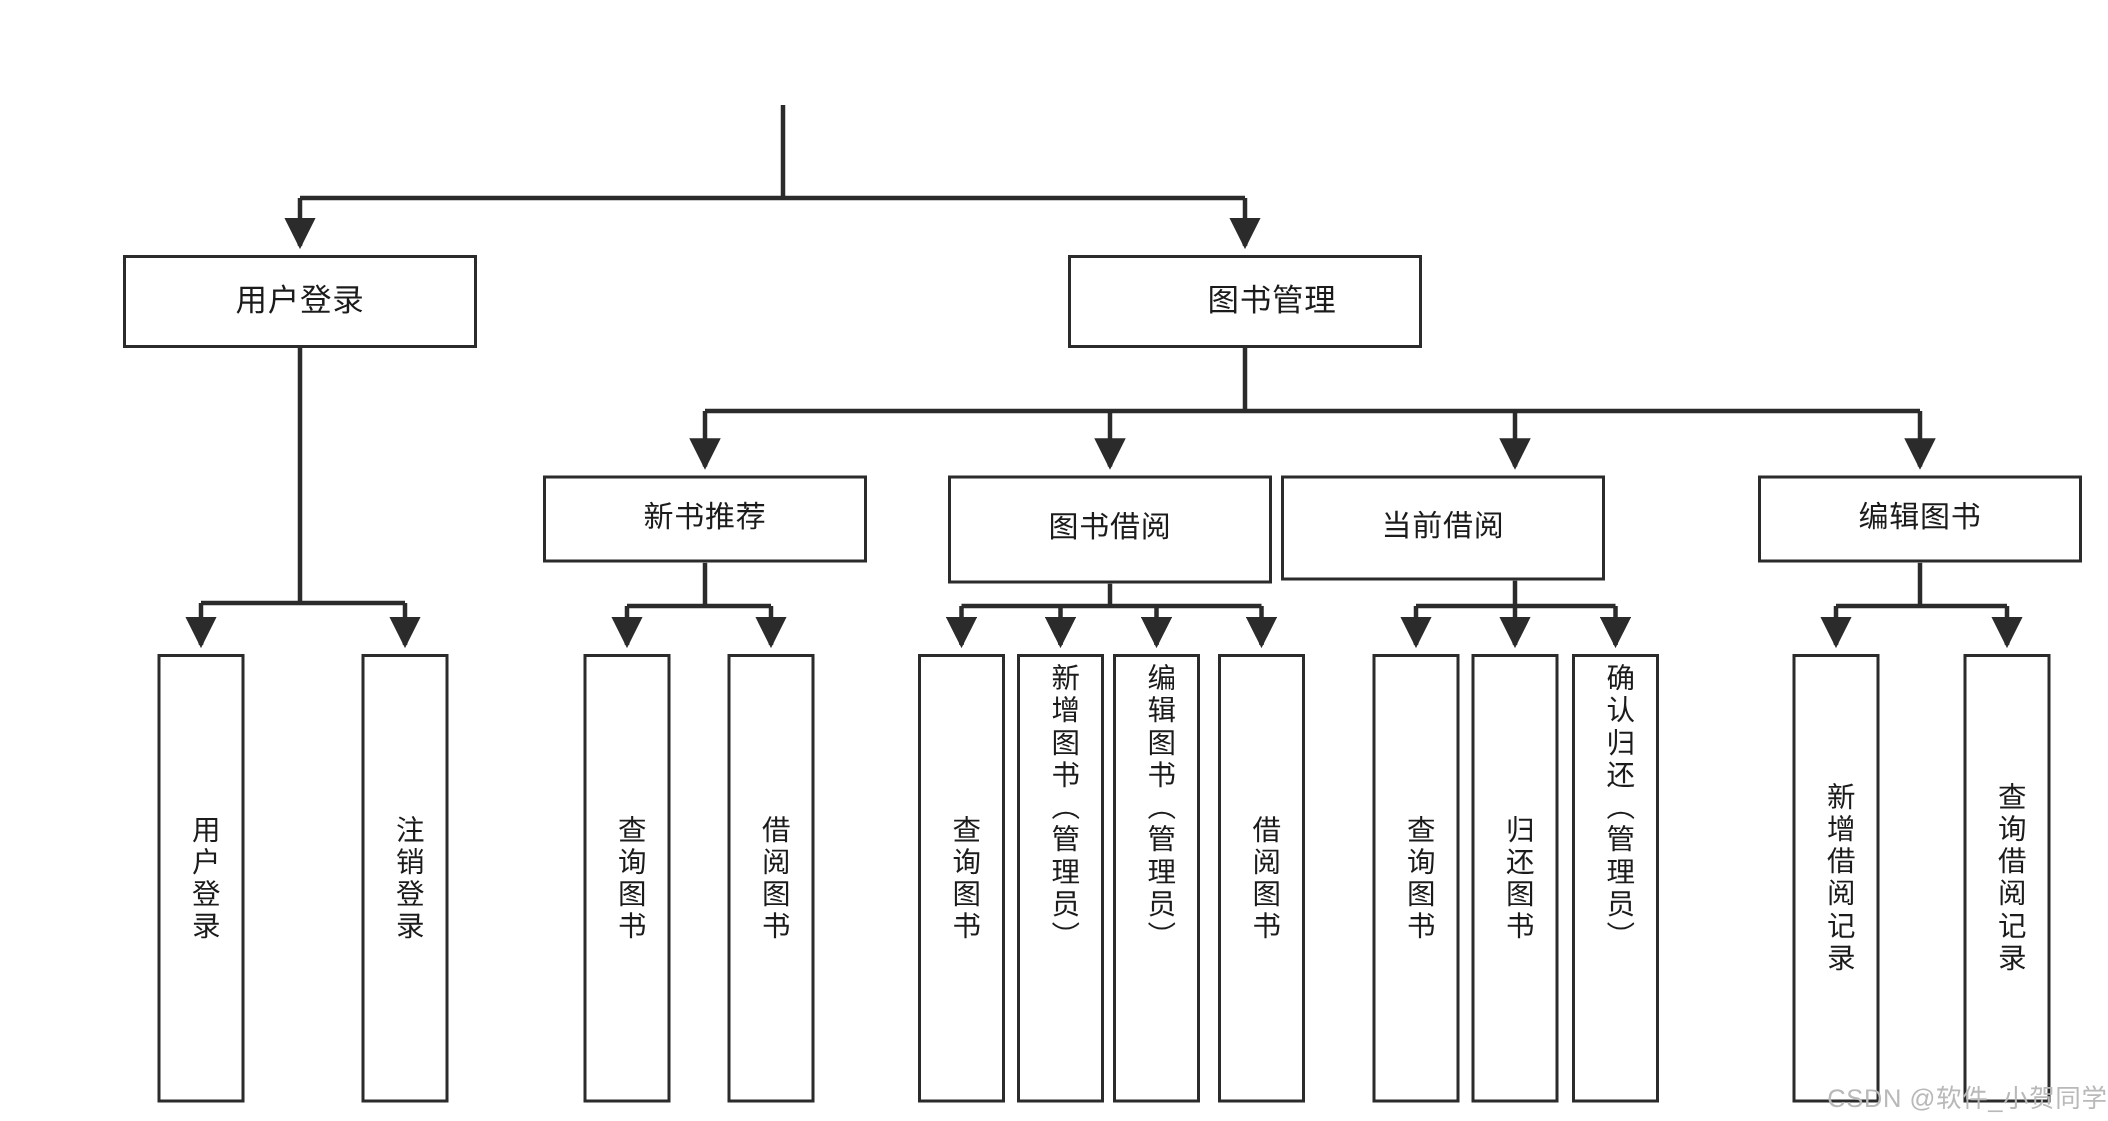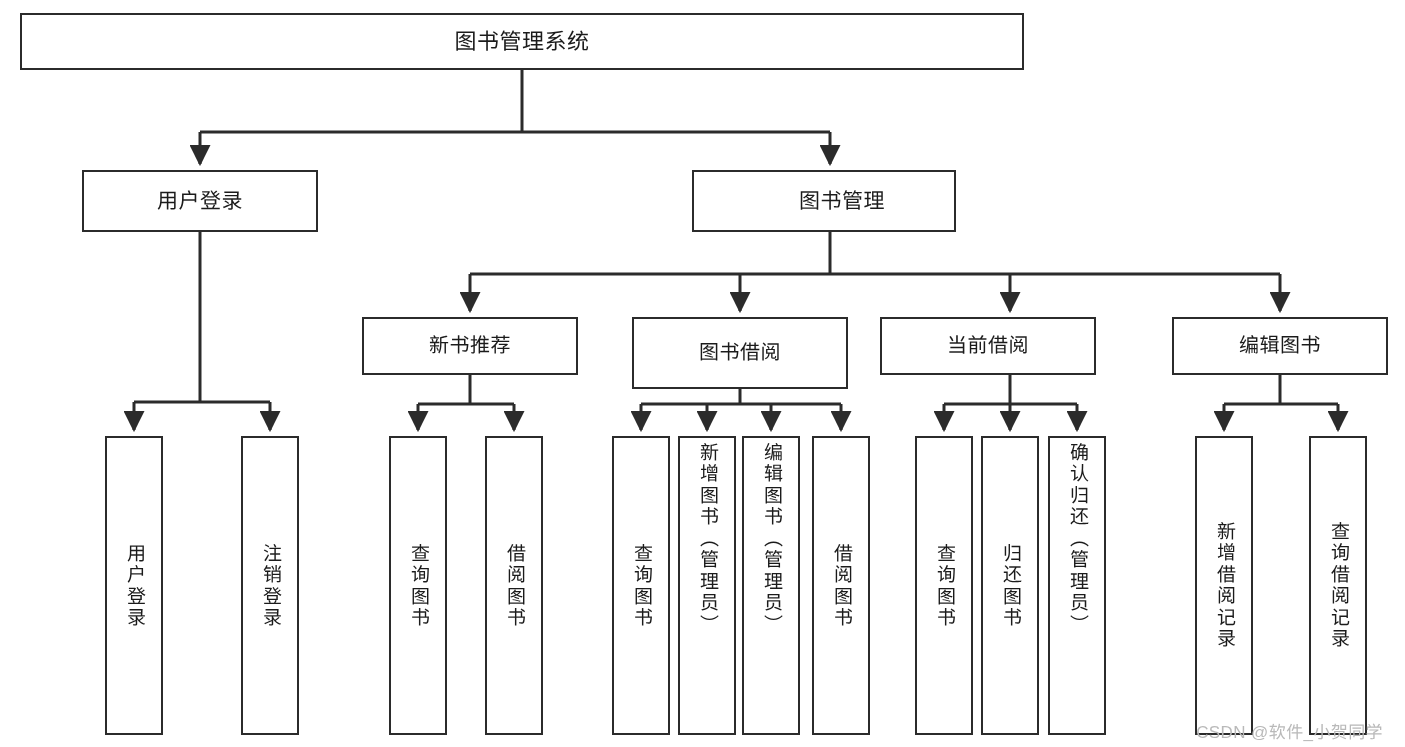--- a/index.html
+++ b/index.html
@@ -65,21 +65,21 @@
     writing-mode: vertical-rl;
     text-orientation: upright;
     font-size: 19px;
     line-height: 1.06;
     letter-spacing: 2.5px;
     white-space: nowrap;
   }
   
   #watermark {
     position: absolute;
-    right: 22px;
+    right: 0;
     bottom: 4px;
     font-size: 17px;
     color: #b9b9b9;
     letter-spacing: 0.4px;
     z-index: 3;
     white-space: nowrap;
   }
 </style>
 </head>
 <body>
@@ -131,41 +131,38 @@
       <path d="M 1010 404 L 1010 430" marker-end="url(#arrow)"></path>
       <path d="M 1077 404 L 1077 430" marker-end="url(#arrow)"></path>
 
       <path d="M 1280 375 L 1280 404"></path>
       <path d="M 1224 404 L 1338 404"></path>
       <path d="M 1224 404 L 1224 430" marker-end="url(#arrow)"></path>
       <path d="M 1338 404 L 1338 430" marker-end="url(#arrow)"></path>
     </g>
   </svg>
 
-  <div class="node tier-root" style="left:20px; top:13px; width:1004px; height:57px;">
-    <span class="label">图书管理系统</span>
-  </div>
 
   <div class="node tier-2" style="left:82px; top:170px; width:236px; height:62px;">
     <span class="label">用户登录</span>
   </div>
 
-  <div class="node tier-2" style="left:692px; top:170px; width:264px; height:62px;padding-left:36px;">
+  <div class="node tier-2" style="left:712px; top:170px; width:236px; height:62px;padding-left:36px;">
     <span class="label">图书管理</span>
   </div>
 
   <div class="node tier-3" style="left:362px; top:317px; width:216px; height:58px;">
     <span class="label">新书推荐</span>
   </div>
 
   <div class="node tier-3" style="left:632px; top:317px; width:216px; height:72px;">
     <span class="label">图书借阅</span>
   </div>
 
-  <div class="node tier-3" style="left:880px; top:317px; width:216px; height:58px;">
+  <div class="node tier-3" style="left:854px; top:317px; width:216px; height:70px;">
     <span class="label">当前借阅</span>
   </div>
 
   <div class="node tier-3" style="left:1172px; top:317px; width:216px; height:58px;">
     <span class="label">编辑图书</span>
   </div>
 
   <div class="node leaf centered" style="left:105px; top:436px; width:58px; height:299px;">
     <span class="label">用户登录</span>
   </div>

